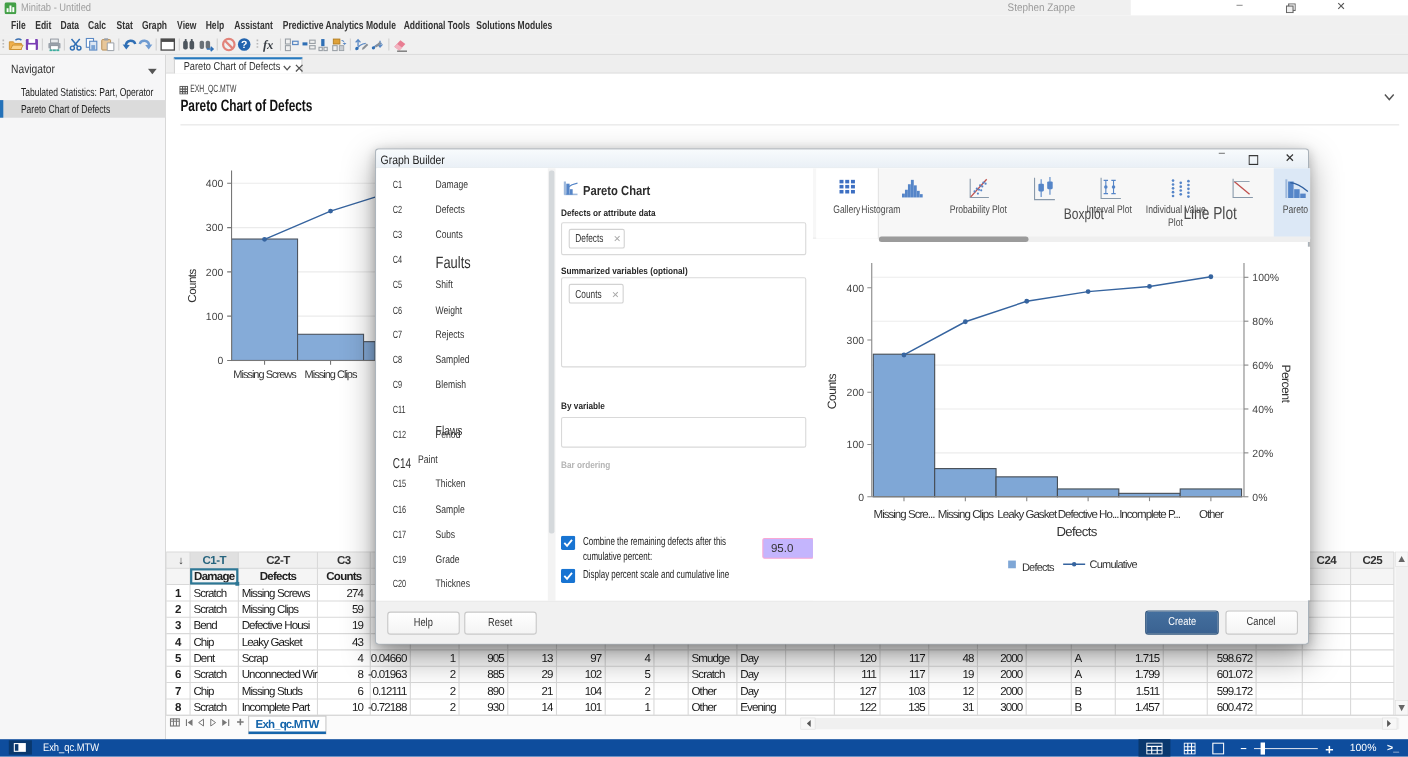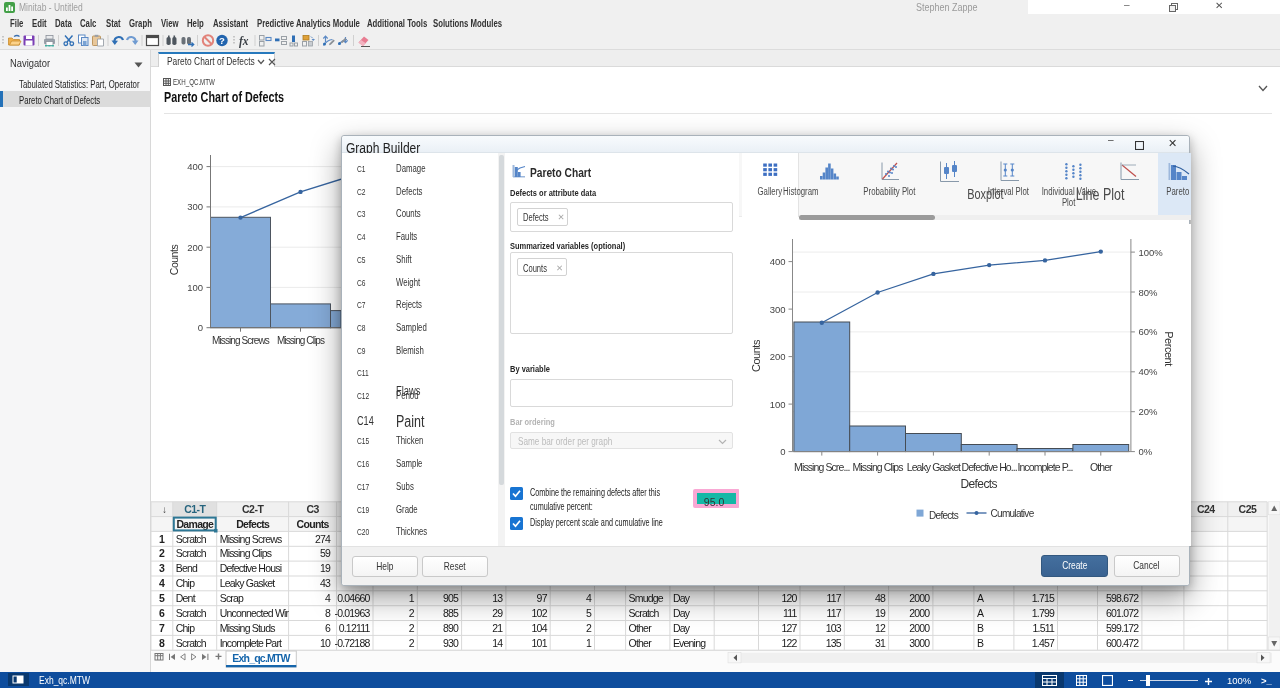--- a/index.html
+++ b/index.html
@@ -409,51 +409,51 @@
 <text x="110" y="166.6" fill="#1565ab" font-size="10.5" font-weight="bold" text-anchor="middle" letter-spacing="-0.8">Exh_qc.MTW</text>
 <rect x="577" y="157.7" width="544" height="10.2" fill="#f0f0f0"></rect>
 <rect x="577" y="157.7" width="13" height="10.2" fill="#f7f7f7" stroke="#dcdcdc" stroke-width="0.5"></rect>
 <path d="M586 159.5 L582.5 162.8 L586 166 Z" fill="#555"></path>
 <rect x="1106" y="157.7" width="13" height="10.2" fill="#f7f7f7" stroke="#dcdcdc" stroke-width="0.5"></rect>
 <path d="M1110 159.5 L1113.5 162.8 L1110 166 Z" fill="#555"></path>
 </svg>
 </div>
 <div class="abs" id="dialog" style="left:341px;top:135px;width:849px;height:451px;background:#fff;border:1px solid #a9b2ba;border-radius:3px;box-shadow:0 12px 30px rgba(0,0,0,0.38),0 3px 10px rgba(0,0,0,0.22)">
 <div class="abs" style="left:0;top:0;width:847px;height:17px;background:linear-gradient(#f8fbfd,#eaf0f6);border-bottom:1px solid #dde4ea;border-radius:3px 3px 0 0"></div>
-<span class="abs" style="left:4px;top:4px;font-size:14px;color:#222"><span class="sx" style="transform:scaleX(0.86)">Graph Builder</span></span>
+<span class="abs" style="left:4px;top:4px;font-size:11px;color:#222"><span class="sx" style="transform:scaleX(0.86)">Graph Builder</span></span>
 <span class="abs" style="left:766px;top:-2px;font-size:10px;color:#444">–</span>
 <svg class="abs" style="left:793px;top:5px" width="9" height="9">
       <rect x="0.5" y="0.5" width="8" height="8" fill="none" stroke="#333" stroke-width="1.1"></rect>
     </svg>
 <span class="abs" style="left:826px;top:1px;font-size:11px;color:#333">✕</span>
 <div class="abs" style="left:0;top:17px;width:156px;height:393px;background:#fff">
       <span class="abs" style="left:14.5px;top:10.0px;font-size:9.5px;color:#333"><span class="sx" style="transform:scaleX(0.7)">C1</span></span>
       <span class="abs" style="left:54px;top:10.0px;font-size:10px;color:#333"><span class="sx" style="transform:scaleX(0.78)">Damage</span></span>
       <span class="abs" style="left:14.5px;top:32.7px;font-size:9.5px;color:#333"><span class="sx" style="transform:scaleX(0.7)">C2</span></span>
       <span class="abs" style="left:54px;top:32.7px;font-size:10px;color:#333"><span class="sx" style="transform:scaleX(0.78)">Defects</span></span>
       <span class="abs" style="left:14.5px;top:55.4px;font-size:9.5px;color:#333"><span class="sx" style="transform:scaleX(0.7)">C3</span></span>
       <span class="abs" style="left:54px;top:55.4px;font-size:10px;color:#333"><span class="sx" style="transform:scaleX(0.78)">Counts</span></span>
       <span class="abs" style="left:14.5px;top:78.1px;font-size:9.5px;color:#333"><span class="sx" style="transform:scaleX(0.7)">C4</span></span>
-      <span class="abs" style="left:54px;top:78.1px;font-size:10px;color:#333"><span class="sx" style="transform:scaleX(0.78)">Faults</span></span>
+      <span class="abs" style="left:54px;top:78.1px;font-size:15px;color:#333"><span class="sx" style="transform:scaleX(0.78)">Faults</span></span>
       <span class="abs" style="left:14.5px;top:100.8px;font-size:9.5px;color:#333"><span class="sx" style="transform:scaleX(0.7)">C5</span></span>
       <span class="abs" style="left:54px;top:100.8px;font-size:10px;color:#333"><span class="sx" style="transform:scaleX(0.78)">Shift</span></span>
       <span class="abs" style="left:14.5px;top:123.5px;font-size:9.5px;color:#333"><span class="sx" style="transform:scaleX(0.7)">C6</span></span>
       <span class="abs" style="left:54px;top:123.5px;font-size:10px;color:#333"><span class="sx" style="transform:scaleX(0.78)">Weight</span></span>
       <span class="abs" style="left:14.5px;top:146.2px;font-size:9.5px;color:#333"><span class="sx" style="transform:scaleX(0.7)">C7</span></span>
       <span class="abs" style="left:54px;top:146.2px;font-size:10px;color:#333"><span class="sx" style="transform:scaleX(0.78)">Rejects</span></span>
       <span class="abs" style="left:14.5px;top:168.9px;font-size:9.5px;color:#333"><span class="sx" style="transform:scaleX(0.7)">C8</span></span>
       <span class="abs" style="left:54px;top:168.9px;font-size:10px;color:#333"><span class="sx" style="transform:scaleX(0.78)">Sampled</span></span>
       <span class="abs" style="left:14.5px;top:191.6px;font-size:9.5px;color:#333"><span class="sx" style="transform:scaleX(0.7)">C9</span></span>
       <span class="abs" style="left:54px;top:191.6px;font-size:10px;color:#333"><span class="sx" style="transform:scaleX(0.78)">Blemish</span></span>
       <span class="abs" style="left:14.5px;top:214.3px;font-size:9.5px;color:#333"><span class="sx" style="transform:scaleX(0.7)">C11</span></span>
       <span class="abs" style="left:54px;top:231px;font-size:12px;color:#333"><span class="sx" style="transform:scaleX(0.78)">Flaws</span></span>
       <span class="abs" style="left:14.5px;top:237.0px;font-size:9.5px;color:#333"><span class="sx" style="transform:scaleX(0.7)">C12</span></span>
       <span class="abs" style="left:54px;top:237.0px;font-size:10px;color:#333"><span class="sx" style="transform:scaleX(0.78)">Period</span></span>
       <span class="abs" style="left:14.5px;top:259.7px;font-size:13px;color:#333"><span class="sx" style="transform:scaleX(0.7)">C14</span></span>
-      <span class="abs" style="left:54px;top:259.7px;font-size:16px;color:#333"><span class="sx" style="transform:scaleX(0.78)">Paint</span></span>
+      <span class="abs" style="left:38px;top:259.7px;font-size:10px;color:#333"><span class="sx" style="transform:scaleX(0.78)">Paint</span></span>
       <span class="abs" style="left:14.5px;top:282.4px;font-size:9.5px;color:#333"><span class="sx" style="transform:scaleX(0.7)">C15</span></span>
       <span class="abs" style="left:54px;top:282.4px;font-size:10px;color:#333"><span class="sx" style="transform:scaleX(0.78)">Thicken</span></span>
       <span class="abs" style="left:14.5px;top:305.1px;font-size:9.5px;color:#333"><span class="sx" style="transform:scaleX(0.7)">C16</span></span>
       <span class="abs" style="left:54px;top:305.1px;font-size:10px;color:#333"><span class="sx" style="transform:scaleX(0.78)">Sample</span></span>
       <span class="abs" style="left:14.5px;top:327.8px;font-size:9.5px;color:#333"><span class="sx" style="transform:scaleX(0.7)">C17</span></span>
       <span class="abs" style="left:54px;top:327.8px;font-size:10px;color:#333"><span class="sx" style="transform:scaleX(0.78)">Subs</span></span>
       <span class="abs" style="left:14.5px;top:350.5px;font-size:9.5px;color:#333"><span class="sx" style="transform:scaleX(0.7)">C19</span></span>
       <span class="abs" style="left:54px;top:350.5px;font-size:10px;color:#333"><span class="sx" style="transform:scaleX(0.78)">Grade</span></span>
       <span class="abs" style="left:14.5px;top:373.2px;font-size:9.5px;color:#333"><span class="sx" style="transform:scaleX(0.7)">C20</span></span>
       <span class="abs" style="left:54px;top:373.2px;font-size:10px;color:#333"><span class="sx" style="transform:scaleX(0.78)">Thicknes</span></span>
@@ -476,33 +476,27 @@
     </div>
 <span class="abs dlg-label" style="left:168px;top:104.5px"><span class="sx" style="transform:scaleX(0.88)">Summarized variables (optional)</span></span>
 <div class="dlg-box" style="left:168px;top:116px;width:222.5px;height:82px"></div>
 <div class="chip" style="left:174.5px;top:122px;width:50px">
       <span class="abs" style="left:5.5px;top:2.5px"><span class="sx" style="transform:scaleX(0.72)">Counts</span></span>
       <span class="abs" style="left:38.5px;top:3.5px;color:#a8a8a8;font-size:8.5px">✕</span>
     </div>
 <span class="abs dlg-label" style="left:168px;top:228px"><span class="sx" style="transform:scaleX(0.88)">By variable</span></span>
 <div class="dlg-box" style="left:168px;top:242.5px;width:222.5px;height:28px"></div>
 <span class="abs dlg-label" style="left:168px;top:281px;color:#b4b4b4"><span class="sx" style="transform:scaleX(0.88)">Bar ordering</span></span>
-<div class="abs" style="left:168px;top:295.6px;width:222.5px;height:17.5px;background:#f7f7f7;border:1px solid #e2e2e2;border-radius:2px">
-      <span class="abs" style="left:7px;top:2.5px;font-size:10.5px;color:#bcbcbc"><span class="sx" style="transform:scaleX(0.78)">Same bar order per graph</span></span>
-      <svg class="abs" style="left:207px;top:6px" width="9" height="6">
-        <path d="M1 1 L4.5 4.5 L8 1" stroke="#b3b3b3" stroke-width="1.2" fill="none"></path>
-      </svg>
-    </div>
 <svg class="abs" style="left:168px;top:350.5px" width="13" height="13">
       <rect x="0" y="0" width="13" height="13" rx="1.5" fill="#1874d2"></rect>
       <path d="M3 6.5 L5.5 9.2 L10 3.8" stroke="#fff" stroke-width="1.7" fill="none"></path>
     </svg>
 <span class="abs" style="left:187.5px;top:350px;font-size:10.5px;color:#222"><span class="sx" style="transform:scaleX(0.69)">Combine the remaining defects after this</span></span>
 <span class="abs" style="left:187.5px;top:364px;font-size:10.5px;color:#222"><span class="sx" style="transform:scaleX(0.69)">cumulative percent:</span></span>
-<div class="abs" style="left:350.8px;top:352.8px;width:47px;height:18.8px;background:#14b8a6;border:4px solid #f9a8d4;border-radius:2px">
+<div class="abs" style="left:350.8px;top:352.8px;width:47px;height:18.8px;background:#c4b5fd;border:1px solid #f9a8d4;border-radius:2px">
       <span class="abs" style="left:7px;top:3px;font-size:10.5px;color:#333">95.0</span>
     </div>
 <svg class="abs" style="left:168px;top:380.5px" width="13" height="13">
       <rect x="0" y="0" width="13" height="13" rx="1.5" fill="#1874d2"></rect>
       <path d="M3 6.5 L5.5 9.2 L10 3.8" stroke="#fff" stroke-width="1.7" fill="none"></path>
     </svg>
 <span class="abs" style="left:187.5px;top:380px;font-size:10.5px;color:#222"><span class="sx" style="transform:scaleX(0.69)">Display percent scale and cumulative line</span></span>
 <div class="abs" style="left:0;top:410px;width:847px;height:39px;background:#f1f1f1;border-top:1px solid #e2e2e2;border-radius:0 0 3px 3px"></div>
 <div class="btn" style="left:10px;top:419.5px;width:65.5px;height:21px;line-height:19px"><span class="sxc" style="transform:scaleX(0.8)">Help</span></div>
 <div class="btn" style="left:80.3px;top:419.5px;width:65.5px;height:21px;line-height:19px"><span class="sxc" style="transform:scaleX(0.8)">Reset</span></div>

